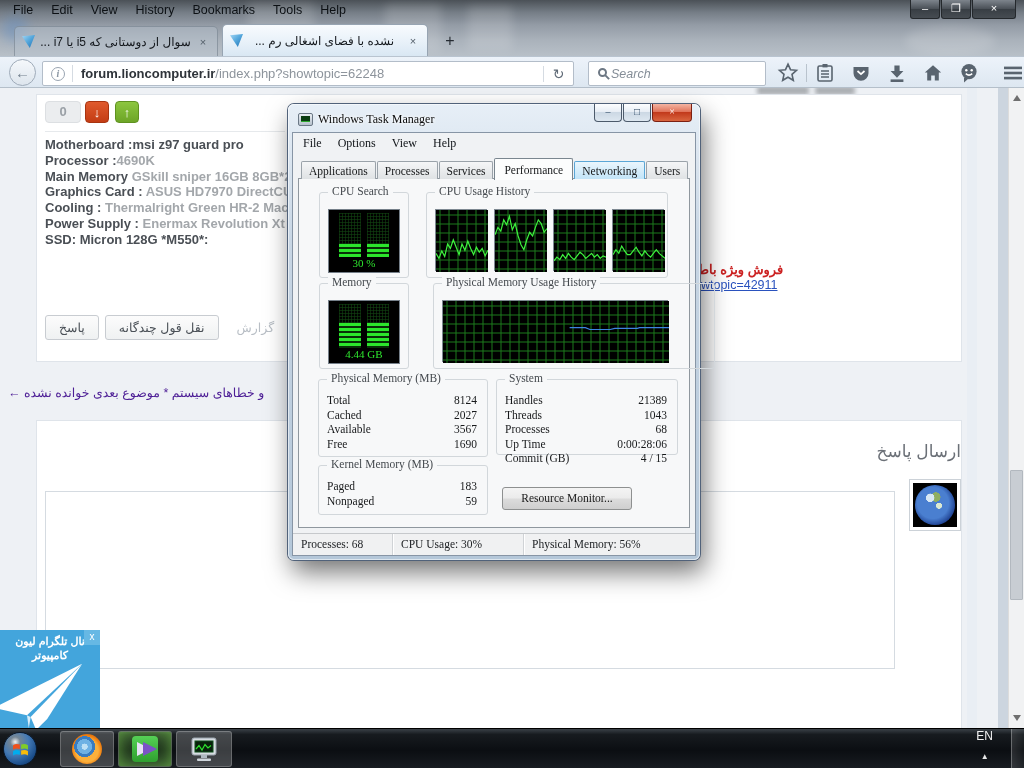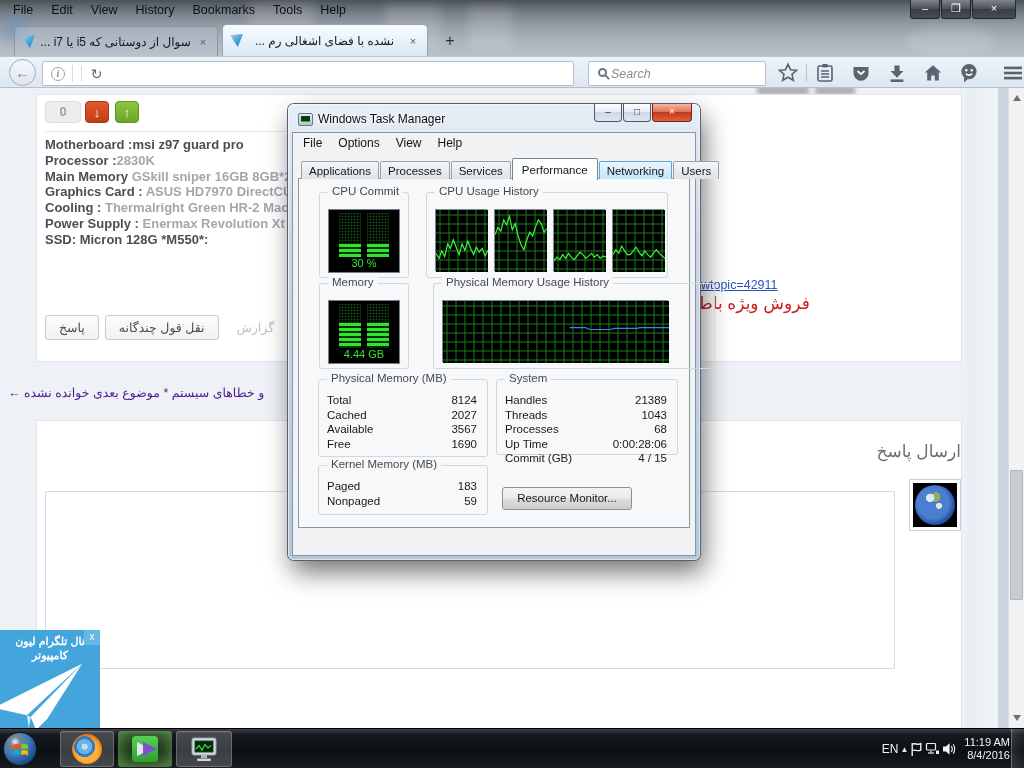--- a/index.html
+++ b/index.html
@@ -73,21 +73,21 @@
   .specs { position:absolute; left:8px; top:42px; width:900px; }
   .spec-line { font-size:13px; font-weight:bold; line-height:15.8px; white-space:nowrap; color:#4a4f55; }
   .spec-value { color:#4a4f55; }
   .spec-value.muted { color:#a3a7ab; }
   .btn-light { display:inline-block; background:linear-gradient(#fcfcfc,#eff1f2); border:1px solid #c8ccd1; border-radius:3px;
     color:#4a5057; font-size:12.5px; direction:rtl; text-align:center; }
   .post-actions { position:absolute; left:8px; top:220px; display:flex; align-items:center; }
   .post-actions .btn-light { padding:4px 13px; margin-right:6px; }
   .report-label { margin-left:12px; color:#b8bec5; font-size:12.5px; direction:rtl; }
   .next-topic { position:absolute; left:8px; top:297px; font-size:12.5px; color:#4c1d95; direction:rtl; white-space:nowrap; }
-  .sale-text { position:absolute; left:697px; top:174px; font-size:17px; font-weight:normal; color:#cc2222; direction:rtl; white-space:nowrap;margin-top:31px; }
+  .sale-text { position:absolute; left:697px; top:174px; font-size:13px; font-weight:bold; color:#cc2222; direction:rtl; white-space:nowrap; }
   .sale-link { position:absolute; left:694px; top:190px; font-size:12.5px; color:#2a52be; text-decoration:underline; white-space:nowrap; }
 
   .reply-card { left:36px; top:332px; width:926px; height:400px; }
   .reply-heading { position:absolute; right:0px; top:20px; font-size:17px; color:#6b7077; direction:rtl; }
   .avatar { position:absolute; right:0px; top:58px; width:52px; height:52px; background:#fff; border:1px solid #ccd2d8; padding:3px; }
   .avatar-inner { width:100%; height:100%; background:#000; position:relative; }
   .earth { position:absolute; left:2px; top:2px; width:40px; height:40px; border-radius:50%;
     background:radial-gradient(circle at 38% 32%, #d8e8f4 0 11%, rgba(0,0,0,0) 12%),
                radial-gradient(circle at 60% 52%, #dcead2 0 9%, rgba(0,0,0,0) 10%),
                radial-gradient(circle at 52% 30%, #8fae60 0 13%, rgba(0,0,0,0) 14%),
@@ -95,21 +95,21 @@
   .editor-box { position:absolute; left:8px; top:70px; width:850px; height:178px; background:#fff; border:1px solid #d5dbe1; }
 
   .telegram-pop { position:absolute; left:0; top:542px; width:100px; height:98px; background:#43a5dc; z-index:20; overflow:hidden; }
   .tg-close { position:absolute; right:0; top:0; width:16px; height:15px; background:#66b8e4; color:#fff; font-size:10px; text-align:center; line-height:14px; }
   .tg-text { position:absolute; top:4px; left:0; width:100%; text-align:center; color:#fff; font-size:11px; font-weight:bold; direction:rtl; line-height:14px; }
   .tg-plane { position:absolute; left:-8px; top:30px; }
 
   
   .tm { position:absolute; left:288px; top:104px; width:412px; height:456px; z-index:50; border-radius:6px;
     background:linear-gradient(180deg,#e7eff7 0%,#c8d6e4 30%,#b4c7d9 100%);
-    box-shadow:0 0 0 1px #51627a, inset 0 0 0 1px rgba(255,255,255,.55), 4px 12px 26px rgba(0,0,0,.55); }
+    box-shadow:0 0 0 1px #51627a, inset 0 0 0 1px rgba(255,255,255,.55), 4px 12px 26px rgba(0,0,0,.55);font-family:Liberation Serif, serif; }
   .tm-titlebar { position:absolute; left:10px; top:5px; height:20px; display:flex; align-items:center; }
   .tm-title-icon { width:15px; height:13px; border:1px solid #6b7886; border-radius:2px; background:linear-gradient(#e9eef3,#b7c2cd); position:relative; margin-right:5px; }
   .tm-title-icon::after { content:""; position:absolute; left:2px; top:2px; width:9px; height:6px; background:#0a3d12; box-shadow:inset 0 -1px 0 #2ea82e; }
   .tm-title-text { font-size:12px; color:#0c0c0c; text-shadow:0 0 4px #fff,0 0 4px #fff; }
   .tm-controls { position:absolute; top:0; right:8px; display:flex; }
   .tmc { width:28px; height:18px; margin-left:1px; border:1px solid #4c5a6b; border-top:none; border-radius:0 0 4px 4px;
     background:linear-gradient(#fdfeff,#e8eef5 45%,#ccd8e4 50%,#dde7f0); color:#1d3a57; font-size:10px; line-height:16px; text-align:center; }
   .tmc.close { width:40px; background:linear-gradient(#f4b4a2,#e0745b 45%,#c23a1c 50%,#d9653f); color:#fff; border-color:#7c2012; }
   .tm-client { position:absolute; left:4px; right:4px; top:28px; bottom:4px; background:#f0f2f4; border:1px solid #8795a5; }
   .tm-menubar { position:absolute; left:2px; top:0; height:20px; display:flex; align-items:center; }
@@ -145,21 +145,21 @@
     background:radial-gradient(circle at 35% 28%, rgba(255,255,255,.95) 0%, rgba(195,224,247,.55) 16%, rgba(74,133,198,.9) 42%, #1c4f8c 72%, #0d2b52 100%);
     border:1px solid #0a1a2e; display:flex; align-items:center; justify-content:center; }
   .tb-btn { position:absolute; top:2px; width:54px; height:36px; border-radius:3px; border:1px solid rgba(255,255,255,.22);
     background:rgba(255,255,255,.10); display:flex; align-items:center; justify-content:center; }
   .tb-btn.lit { background:rgba(255,255,255,.20); }
   .tb-btn.glow { box-shadow:inset 0 0 16px rgba(140,235,90,.55); background:rgba(120,220,80,.18); }
   .ff-ball { width:30px; height:30px; border-radius:50%;
     background:radial-gradient(circle at 42% 42%, #bfe0f5 0 12%, #6fb1e4 13% 30%, #3a7cc0 31% 42%, rgba(0,0,0,0) 43%),
                radial-gradient(circle at 50% 55%, #fbb03b 0 50%, #ee7f12 66%, #c75a04 88%, #a34803 100%); }
   .kmp { width:26px; height:26px; border-radius:4px; background:linear-gradient(#55d155,#2f9f2f); position:relative; overflow:hidden; }
-  .tray { position:absolute; right:16px; top:0; height:40px; display:flex; align-items:center; gap:2px; }
+  .tray { position:absolute; right:16px; top:0; height:40px; display:flex; align-items:center; gap:9px;flex-direction:column; }
   .tray-lang { color:#f2f2f2; font-size:12px; }
   .tray-caret { color:#e8e8e8; font-size:8px; }
   .tray-clock { text-align:right; color:#f2f2f2; font-size:11px; line-height:13px; padding-left:5px; }
   .show-desktop { position:absolute; right:0; top:0; width:13px; height:40px; border-left:1px solid rgba(255,255,255,.35);
     background:linear-gradient(90deg,rgba(255,255,255,.12),rgba(255,255,255,.04)); }
 </style>
 </head>
 <body>
 
 <div class="screen">
@@ -200,20 +200,21 @@
       </div>
       <div class="fx-newtab" style="left:436px;">+</div>
     </div>
   </div>
 
   <div class="fx-navbar">
     <div class="back-btn">←</div>
     <div class="url-box">
       <span class="info-i">i</span>
       <span class="url-sep"></span>
+      <span class="url-text"><span class="url-host">forum.lioncomputer.ir</span><span class="url-path">/index.php?showtopic=62248</span></span>
       <span class="reload-i">↻</span>
     </div>
     <div class="search-box">
       <span class="mag"></span>
       <input class="search-input" placeholder="Search" style="">
     </div>
     <div class="fx-icons">
       <div class="fx-ic">
         <svg width="24" height="24" viewBox="0 0 24 24">
             <polygon points="12,3.2 14.5,8.7 20.5,9.3 16,13.4 17.3,19.3 12,16.2 6.7,19.3 8,13.4 3.5,9.3 9.5,8.7" fill="none" stroke="#59646f" stroke-width="1.6"></polygon>
@@ -277,21 +278,21 @@
     <div class="smudge" style="left:757px;top:-2px;width:52px;height:9px;"></div>
     <div class="smudge" style="left:815px;top:-2px;width:40px;height:9px;"></div>
 
     <div class="card post-card">
       <div class="vote-badge">0</div>
       <div class="vote-btn vote-down">↓</div>
       <div class="vote-btn vote-up">↑</div>
       <div class="post-divider"></div>
       <div class="specs">
           <div class="spec-line"><span>Motherboard :</span><span class="spec-value">msi z97 guard pro</span></div>
-          <div class="spec-line"><span>Processor :</span><span class="spec-value muted">2830K</span></div>
+          <div class="spec-line"><span>Processor :</span><span class="spec-value muted">4690K</span></div>
           <div class="spec-line"><span>Main Memory </span><span class="spec-value muted">GSkill sniper 16GB  8GB*2</span></div>
           <div class="spec-line"><span>Graphics Card : </span><span class="spec-value muted">ASUS HD7970 DirectCU</span></div>
           <div class="spec-line"><span>Cooling : </span><span class="spec-value muted">Thermalright Green HR-2 Mach</span></div>
           <div class="spec-line"><span>Power Supply : </span><span class="spec-value muted">Enermax Revolution Xt</span></div>
           <div class="spec-line"><span>SSD: Micron 128G *M550*:</span><span class="spec-value"></span></div>
         </div>
       <div class="post-actions">
         <div class="btn-light">پاسخ</div>
         <div class="btn-light">نقل قول چندگانه</div>
         <span class="report-label">گزارش</span>
@@ -352,21 +353,21 @@
           <div class="tm-tab">Processes</div>
           <div class="tm-tab">Services</div>
           <div class="tm-tab active">Performance</div>
           <div class="tm-tab hl">Networking</div>
           <div class="tm-tab">Users</div>
         </div>
 
       <div class="tm-panel">
 
         <div class="gb" style="left:20px;top:13px;width:90px;height:86px;">
-          <span class="cap">CPU Commit</span>
+          <span class="cap">CPU Search</span>
           <div class="led">
             <div class="led-bars">
                 <div class="gcol">
                   <div class="gdim" style="height: 70%;"></div>
                   <div class="glit" style="height: 30%;"></div>
                 </div>
                 <div class="gcol">
                   <div class="gdim" style="height: 70%;"></div>
                   <div class="glit" style="height: 30%;"></div>
                 </div>
@@ -561,20 +562,25 @@
               </div>
               <div class="info-row">
                 <span>Commit (GB)</span>
                 <span>4 / 15</span>
               </div>
             </div>
         </div>
         <div class="win-btn" style="left:203px;top:308px;width:130px;height:23px;">Resource Monitor...</div>
       </div>
 
+      <div class="tm-statusbar">
+          <div class="status-cell">Processes: 68</div>
+          <div class="status-cell">CPU Usage: 30%</div>
+          <div class="status-cell">Physical Memory: 56%</div>
+        </div>
     </div>
   </div>
 
   <div class="taskbar">
     <div class="start-orb">
       <svg width="17" height="17" viewBox="0 0 16 16">
         <path d="M1,4 C3,2.6 5,2.6 7.4,3.4 L7.4,7.6 C5,6.9 3,6.9 1,8.2 Z" fill="#f1511b"></path>
         <path d="M8.6,3.4 C11,2.6 13,2.6 15,4 L15,8.2 C13,6.9 11,6.9 8.6,7.6 Z" fill="#80cc28"></path>
         <path d="M1,9.4 C3,8.2 5,8.2 7.4,8.9 L7.4,13 C5,12.3 3,12.3 1,13.6 Z" fill="#00adef"></path>
         <path d="M8.6,8.9 C11,8.2 13,8.2 15,9.4 L15,13.6 C13,12.3 11,12.3 8.6,13 Z" fill="#fbbc09"></path>

